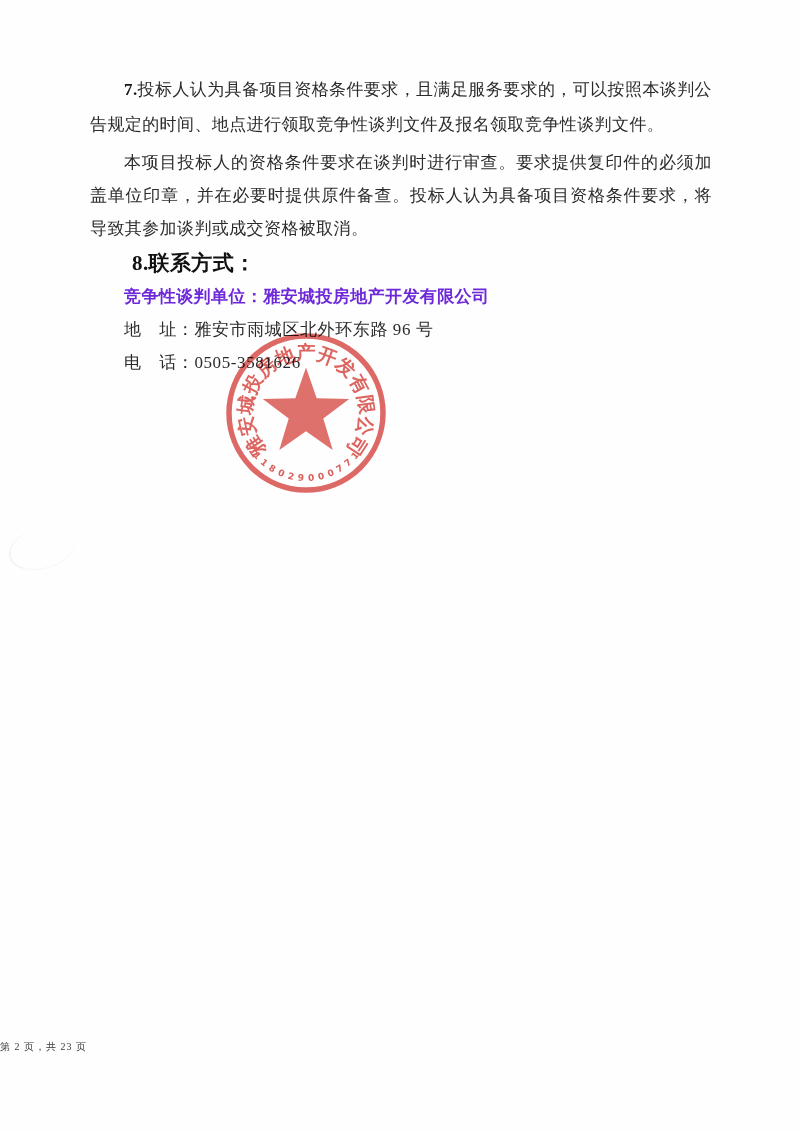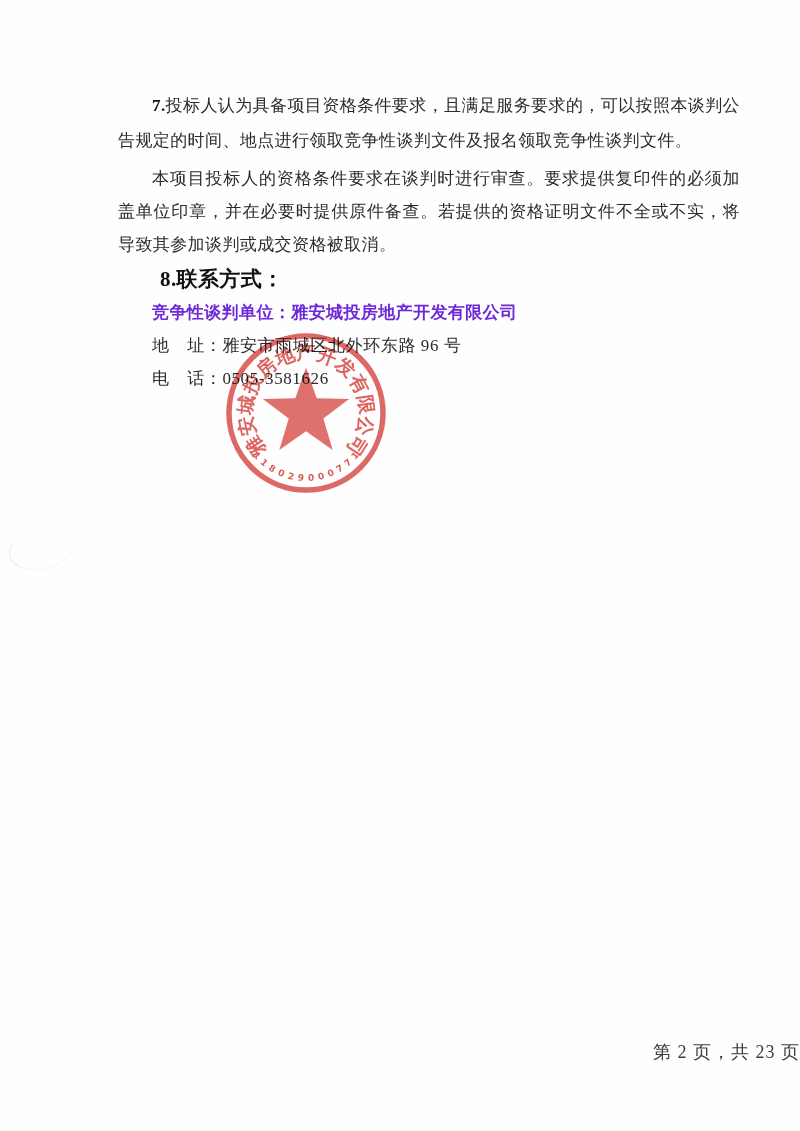--- a/index.html
+++ b/index.html
@@ -6,23 +6,22 @@
   .page{
     position:relative;
     width:800px;height:1131px;
     background:#fefefe;
     overflow:hidden;
     font-family:"Liberation Serif","DejaVu Serif",serif;
     color:#2b2b2b;
   }
   .content{
     position:absolute;
-    left:90px;top:88px;
+    left:90px;top:72px;
     width:622px;
-    margin-left:28px;
   }
   .para{
     margin:0;
     font-size:17px;
     line-height:35px;
     letter-spacing:.4px;
     text-align:justify;
     text-indent:2em;
   }
   .para b{color:#151515;}
@@ -41,22 +40,22 @@
     text-indent:2em;letter-spacing:.4px;
   }
   .contact{
     margin:0;
     font-size:17px;line-height:33px;
     text-indent:2em;letter-spacing:.6px;
   }
   .footer{
     position:absolute;
     left:0;top:1040px;width:800px;
-    text-align:right;
-    font-size:18px;color:#3a3a3a;
+    text-align:left;
+    font-size:10px;color:#3a3a3a;
     letter-spacing:1px;
   }
   .seal{
     position:absolute;
     left:220px;top:327px;
     width:172px;height:172px;
     mix-blend-mode:multiply;
     opacity:.9;
   }
   .seal-ring{fill:none;stroke:var(--seal,#d84b46);stroke-width:5.5;opacity:.92;}
@@ -83,21 +82,21 @@
 </head>
 <body>
 
 <div class="page">
 
   <div class="content">
 
     <p class="para"><b>7.</b><span>投标人认为具备项目资格条件要求，且满足服务要求的，可以按照本谈判公告规定的时间、地点进行领取竞争性谈判文件及报名领取竞争性谈判文件。</span></p>
 
 
-    <p class="para review">本项目投标人的资格条件要求在谈判时进行审查。要求提供复印件的必须加盖单位印章，并在必要时提供原件备查。若提供的资格证明文件不全或不实，将导致其参加谈判或成交资格被取消。</p>
+    <p class="para review">本项目投标人的资格条件要求在谈判时进行审查。要求提供复印件的必须加盖单位印章，并在必要时提供原件备查。投标人认为具备项目资格条件要求，将导致其参加谈判或成交资格被取消。</p>
 
     <p class="h8">8.联系方式：</p>
 
     <p class="unit">竞争性谈判单位：雅安城投房地产开发有限公司</p>
 
     <p class="contact">地　址：雅安市雨城区北外环东路 96 号</p>
     <p class="contact">电　话：0505-3581626</p>
 
   </div>
 

